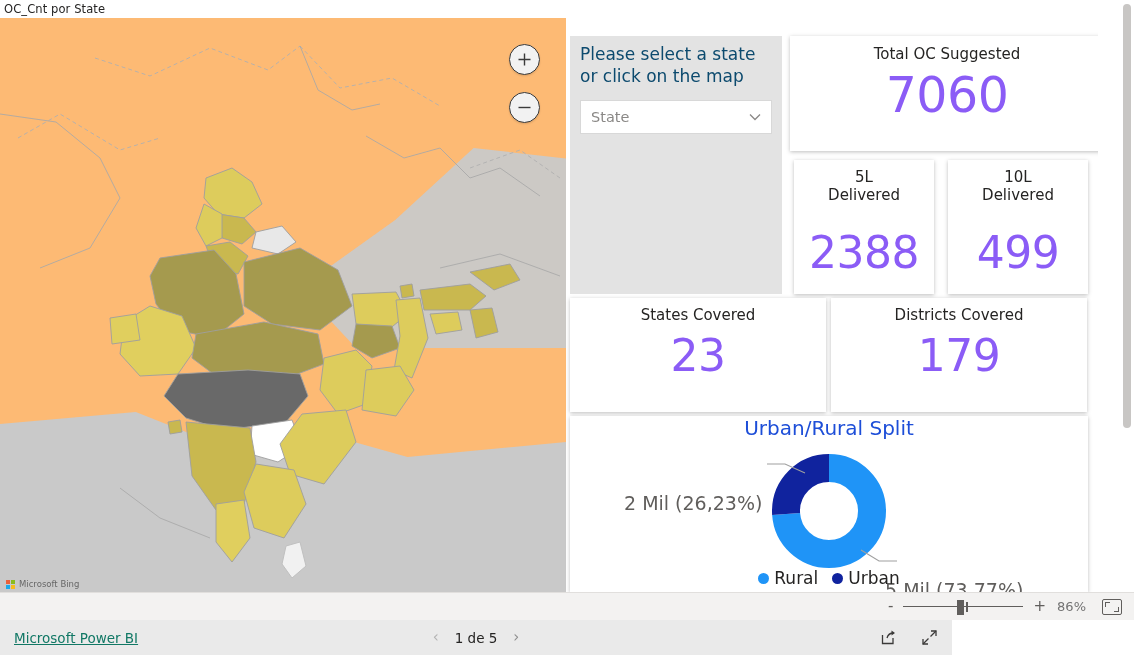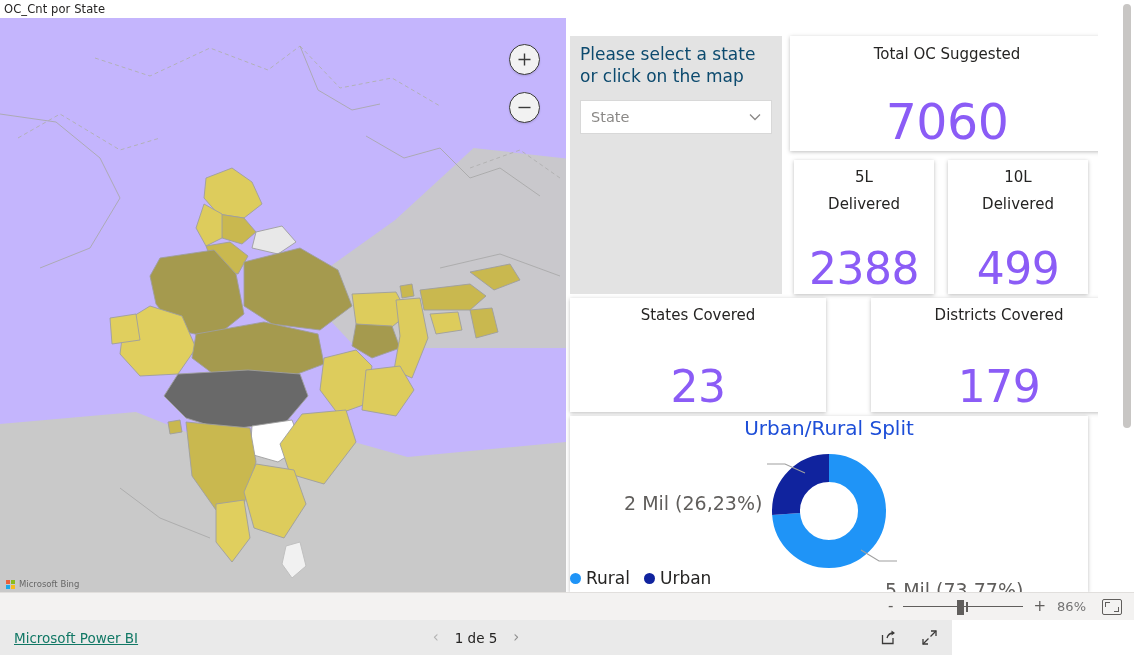--- a/index.html
+++ b/index.html
@@ -20,21 +20,21 @@
   .canvas {
     position: absolute; left: 0; top: 18px;
     width: 1098px; height: 574px;
     background: #ffffff;
     overflow: hidden;
   }
 
   
   .map-visual {
     position: absolute; left: 0; top: 0; width: 566px; height: 574px;
-    background: #c4b5fd; overflow: hidden;
+    background: #fdba74; overflow: hidden;
   }
   .map-water {
     position: absolute; left: 0; bottom: 0; width: 566px; height: 300px;
     background: #c9c9c9;
     clip-path: polygon(0 44%, 24% 40%, 40% 52%, 55% 46%, 72% 55%, 100% 50%, 100% 100%, 0 100%);
   }
   .map-water2 {
     position: absolute; left: 300px; top: 130px; width: 280px; height: 200px;
     background: #c9c9c9;
     clip-path: polygon(62% 0, 100% 6%, 100% 100%, 20% 100%, 0 70%, 34% 36%);
@@ -87,39 +87,39 @@
     display: flex; align-items: center; justify-content: space-between;
     padding: 0 10px; cursor: pointer;
   }
   .slicer-dd span { font-size: 14.5px; color: #8a8886; }
   .chev { width: 12px; height: 8px; }
 
   .card {
     position: absolute; background: #ffffff;
     box-shadow: 0 1px 4px rgba(0,0,0,.26);
     display: flex; flex-direction: column; align-items: center;
-    justify-content: space-between;
+    justify-content: flex-start;
   }
   .card .c-title {
     font-size: 15px; color: #252423; text-align: center;
     line-height: 1.22; font-weight: 400;
   }
   .card .c-value {
     font-size: 46px; color: #8b5cf6; font-weight: 400; letter-spacing: -.5px;
   }
 
   .card-total { left: 790px; top: 18px; width: 314px; height: 115px; padding-top: 9px; }
   .card-total .c-value { font-size: 49px; margin-top: 4px; }
 
   .card-5l  { left: 794px; top: 142px; width: 140px; height: 134px; padding-top: 8px; }
   .card-10l { left: 948px; top: 142px; width: 140px; height: 134px; padding-top: 8px; }
   .card-5l .c-value, .card-10l .c-value { font-size: 44px; margin-top: 22px; }
 
   .card-states  { left: 570px; top: 280px; width: 256px; height: 114px; padding-top: 8px; }
-  .card-dist    { left: 831px; top: 280px; width: 256px; height: 114px; padding-top: 8px; margin-left: 40px; }
+  .card-dist    { left: 831px; top: 280px; width: 256px; height: 114px; padding-top: 8px; }
   .card-states .c-value, .card-dist .c-value { font-size: 44px; margin-top: 6px; }
 
   
   .donut-visual {
     position: absolute; left: 570px; top: 398px;
     width: 518px; height: 176px;
     background: #ffffff; box-shadow: 0 1px 4px rgba(0,0,0,.26);
     overflow: hidden;
   }
   .donut-title {
@@ -128,21 +128,21 @@
   }
   .donut-area { position: relative; width: 100%; height: 140px; }
   .donut-svg { position: absolute; left: 50%; top: 6px; transform: translateX(-50%); }
   .lbl {
     position: absolute; font-size: 19px; color: #605e5c; white-space: nowrap;
   }
   .lbl-left  { left: 54px; top: 52px; }
   .lbl-right { left: 315px; top: 139px; }
   .legend {
     position: absolute; left: 0; right: 0; bottom: -8px;
-    display: flex; gap: 14px; align-items: center;
+    display: flex; justify-content: center; gap: 14px; align-items: center;
   }
   .lg-item { display: flex; align-items: center; gap: 5px; font-size: 17px; color: #252423; }
   .dot { width: 11px; height: 11px; border-radius: 50%; display: block; }
 
   
   .vscroll-track {
     position: absolute; right: 0; top: 0; width: 14px; height: 592px;
     background: #ffffff;
   }
   .vscroll-thumb {

